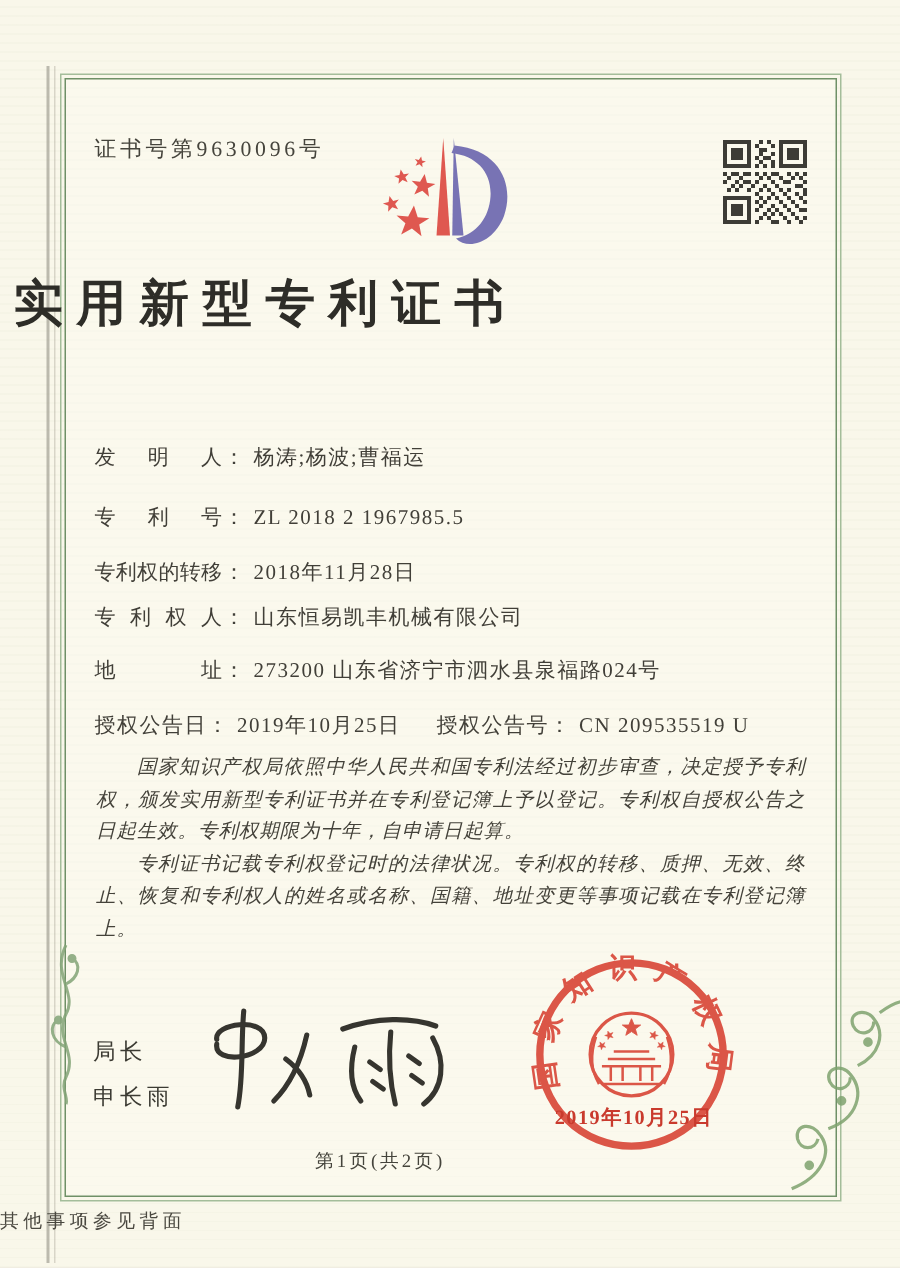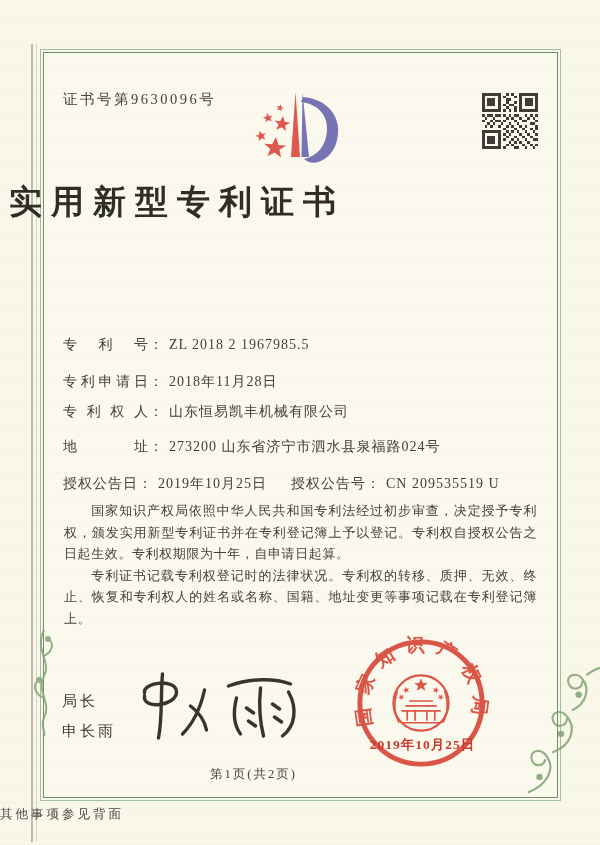--- a/index.html
+++ b/index.html
@@ -15,21 +15,21 @@
   .title{position:absolute;left:0;right:0;top:180px;text-align:left;font-size:33px;font-weight:bold;
          letter-spacing:9px;text-indent:9px;color:#2e2d28;}
   .frow{position:absolute;left:63px;font-size:14px;white-space:nowrap;color:#413f38;}
   .flabel{display:inline-block;width:85px;text-align:justify;text-align-last:justify;vertical-align:top;}
   .colon{margin-left:1px;}
   .fvalue{margin-left:6px;letter-spacing:1px;}
   .grant-group{position:absolute;top:0;white-space:nowrap;}
   .glabel{letter-spacing:1px;}
   .paras{position:absolute;left:64px;top:500px;width:473px;font-size:13px;line-height:21.5px;
          text-align:justify;color:#44423a;}
-  .paras p{margin:0;text-indent:2.1em;letter-spacing:.6px;}
+  .paras p{margin:0;text-indent:2.1em;letter-spacing:.6px;font-style:italic;}
   .signer{position:absolute;left:62px;font-size:15px;letter-spacing:3px;color:#3c3b33;}
   .signature{position:absolute;left:130px;top:666px;}
   .seal{position:absolute;left:352px;top:634px;opacity:.92;}
   .seal-date{position:absolute;left:360px;top:736px;width:125px;text-align:center;font-size:13.5px;
              color:#c93a2d;letter-spacing:1px;font-weight:bold;white-space:nowrap;}
   .page-info{position:absolute;left:210px;top:766px;width:150px;text-align:left;font-size:12.5px;
              letter-spacing:2px;color:#45443c;}
   .back-note{position:absolute;left:0;right:0;top:806px;text-align:left;font-size:12.5px;
              letter-spacing:3px;color:#4a4840;}
   .ornament{position:absolute;}
@@ -63,25 +63,28 @@
     <g fill="#3d3c36">
       <path fill-rule="evenodd" d="M0 0h7v7H0zM1 1v5h5V1zM2 2h3v3H2z"></path>
       <path fill-rule="evenodd" transform="translate(14,0)" d="M0 0h7v7H0zM1 1v5h5V1zM2 2h3v3H2z"></path>
       <path fill-rule="evenodd" transform="translate(0,14)" d="M0 0h7v7H0zM1 1v5h5V1zM2 2h3v3H2z"></path>
       <path d="M9 0h1v1H9zM11 0h1v1h-1zM8 1h1v1H8zM12 1h1v1h-1zM9 2h1v1H9zM10 2h1v1h-1zM9 3h1v1H9zM12 3h1v1h-1zM8 4h1v1H8zM10 4h1v1h-1zM11 4h1v1h-1zM9 5h1v1H9zM12 5h1v1h-1zM8 6h1v1H8zM10 6h1v1h-1zM12 6h1v1h-1zM0 8h1v1H0zM2 8h1v1H2zM3 8h1v1H3zM5 8h1v1H5zM6 8h1v1H6zM8 8h1v1H8zM10 8h1v1h-1zM12 8h1v1h-1zM13 8h1v1h-1zM16 8h1v1h-1zM18 8h1v1h-1zM20 8h1v1h-1zM1 9h1v1H1zM4 9h1v1H4zM9 9h1v1H9zM11 9h1v1h-1zM14 9h1v1h-1zM17 9h1v1h-1zM19 9h1v1h-1zM0 10h1v1H0zM3 10h1v1H3zM5 10h1v1H5zM6 10h1v1H6zM8 10h1v1H8zM12 10h1v1h-1zM15 10h1v1h-1zM16 10h1v1h-1zM20 10h1v1h-1zM2 11h1v1H2zM4 11h1v1H4zM7 11h1v1H7zM10 11h1v1h-1zM13 11h1v1h-1zM18 11h1v1h-1zM19 11h1v1h-1zM1 12h1v1H1zM3 12h1v1H3zM6 12h1v1H6zM9 12h1v1H9zM11 12h1v1h-1zM14 12h1v1h-1zM16 12h1v1h-1zM20 12h1v1h-1zM8 13h1v1H8zM12 13h1v1h-1zM15 13h1v1h-1zM18 13h1v1h-1zM20 13h1v1h-1zM9 14h1v1H9zM11 14h1v1h-1zM13 14h1v1h-1zM16 14h1v1h-1zM19 14h1v1h-1zM8 15h1v1H8zM10 15h1v1h-1zM14 15h1v1h-1zM17 15h1v1h-1zM20 15h1v1h-1zM9 16h1v1H9zM12 16h1v1h-1zM15 16h1v1h-1zM18 16h1v1h-1zM8 17h1v1H8zM11 17h1v1h-1zM13 17h1v1h-1zM16 17h1v1h-1zM19 17h1v1h-1zM20 17h1v1h-1zM10 18h1v1h-1zM12 18h1v1h-1zM14 18h1v1h-1zM17 18h1v1h-1zM9 19h1v1H9zM11 19h1v1h-1zM15 19h1v1h-1zM18 19h1v1h-1zM20 19h1v1h-1zM8 20h1v1H8zM12 20h1v1h-1zM13 20h1v1h-1zM16 20h1v1h-1zM19 20h1v1h-1z"></path>
     </g>
   </svg>
 
   <div class="title">实用新型专利证书</div>
 
+  <div class="frow" style="top:296px">
+    <span class="flabel">发明人</span><span class="colon">：</span><span class="fvalue">杨涛;杨波;曹福运</span>
+  </div>
   <div class="frow" style="top:336px">
     <span class="flabel">专利号</span><span class="colon">：</span><span class="fvalue">ZL 2018 2 1967985.5</span>
   </div>
   <div class="frow" style="top:373px">
-    <span class="flabel">专利申请日</span><span class="colon">：</span><span class="fvalue">2018年11月28日</span>
+    <span class="flabel">专利权的转移</span><span class="colon">：</span><span class="fvalue">2018年11月28日</span>
   </div>
   <div class="frow" style="top:403px">
     <span class="flabel">专利权人</span><span class="colon">：</span><span class="fvalue">山东恒易凯丰机械有限公司</span>
   </div>
   <div class="frow" style="top:438px">
     <span class="flabel">地址</span><span class="colon">：</span><span class="fvalue">273200 山东省济宁市泗水县泉福路024号</span>
   </div>
 
   <div class="frow" style="top:475px;right:63px;">
     <span class="grant-group" style="left:0;">

